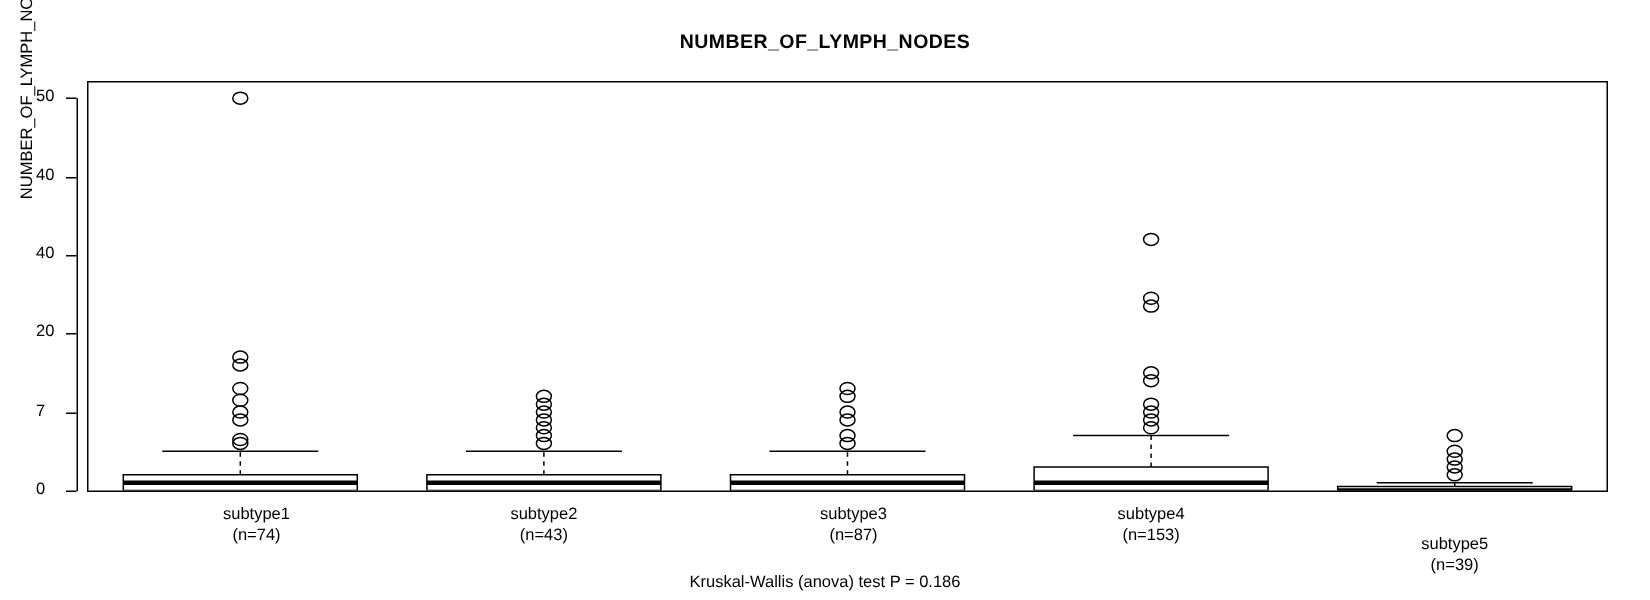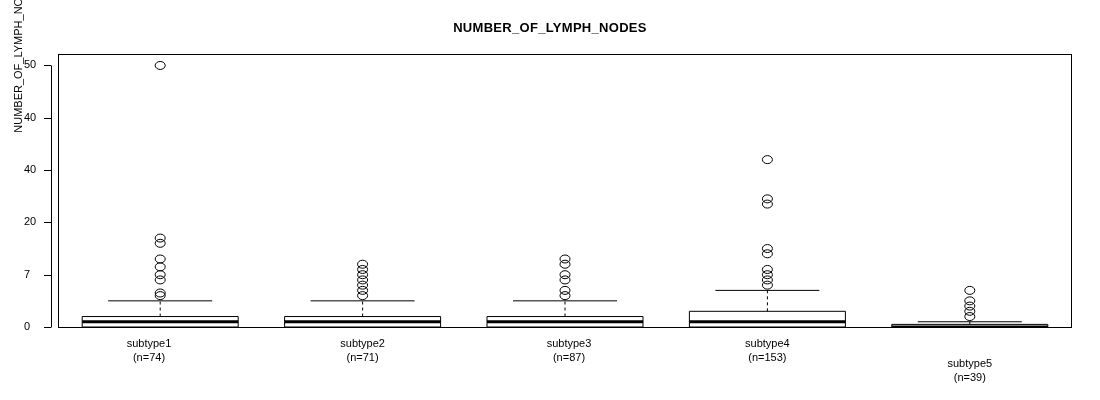--- a/index.html
+++ b/index.html
@@ -203,21 +203,22 @@
           <ellipse cx="910.8000000000001" cy="261.53846153846155" rx="5" ry="4" fill="none" stroke="#000" stroke-width="1" vector-effect="non-scaling-stroke"></ellipse>
           <ellipse cx="910.8000000000001" cy="256.3076923076923" rx="5" ry="4" fill="none" stroke="#000" stroke-width="1" vector-effect="non-scaling-stroke"></ellipse>
           <ellipse cx="910.8000000000001" cy="251.07692307692307" rx="5" ry="4" fill="none" stroke="#000" stroke-width="1" vector-effect="non-scaling-stroke"></ellipse>
           <ellipse cx="910.8000000000001" cy="245.84615384615384" rx="5" ry="4" fill="none" stroke="#000" stroke-width="1" vector-effect="non-scaling-stroke"></ellipse>
           <ellipse cx="910.8000000000001" cy="235.3846153846154" rx="5" ry="4" fill="none" stroke="#000" stroke-width="1" vector-effect="non-scaling-stroke"></ellipse>
         </g>
       </svg>
   </div>
 
   <div id="x-labels">
-      <div class="x-label" style="left: 89px; width: 120px;"><span>subtype1</span><span class="n">(n=74)</span></div>
-      <div class="x-label" style="left: 302.6px; width: 120px;"><span>subtype2</span><span class="n">(n=71)</span></div>
+      <div class="x-label" style="left: 111px; width: 120px;"><span>subtype1</span><span class="n">(n=74)</span></div>
+      <div class="x-label" style="left: 302.6px; width: 120px;"><span>subtype2</span><span class="n">(n=43)</span></div>
       <div class="x-label" style="left: 509px; width: 120px;"><span>subtype3</span><span class="n">(n=87)</span></div>
       <div class="x-label" style="left: 707.4px; width: 120px;"><span>subtype4</span><span class="n">(n=153)</span></div>
       <div class="x-label" style="left: 909.8px; width: 120px; margin-top: 20px;"><span>subtype5</span><span class="n">(n=39)</span></div>
     </div>
 
+  <div id="footnote">Kruskal-Wallis (anova) test P = 0.186</div>
 
 </div>
 
 </body></html>

